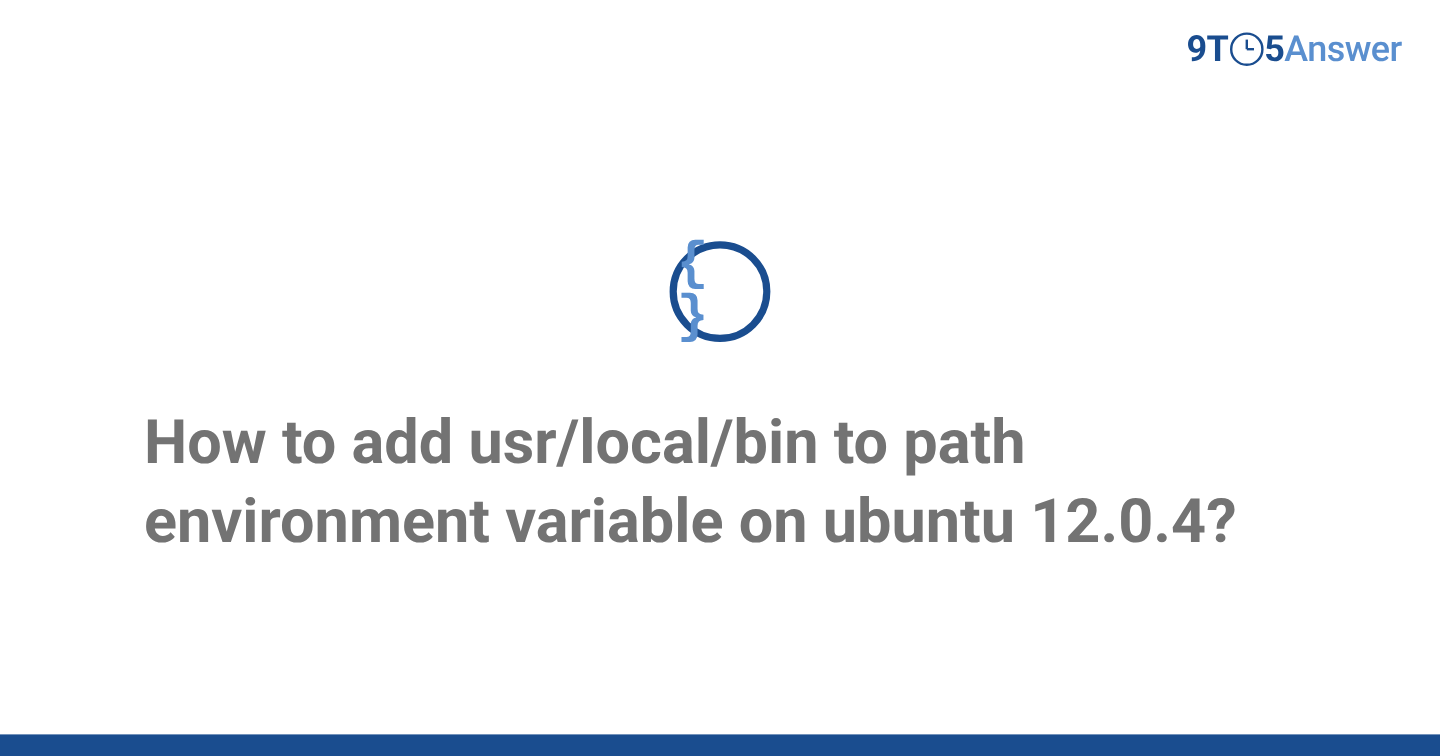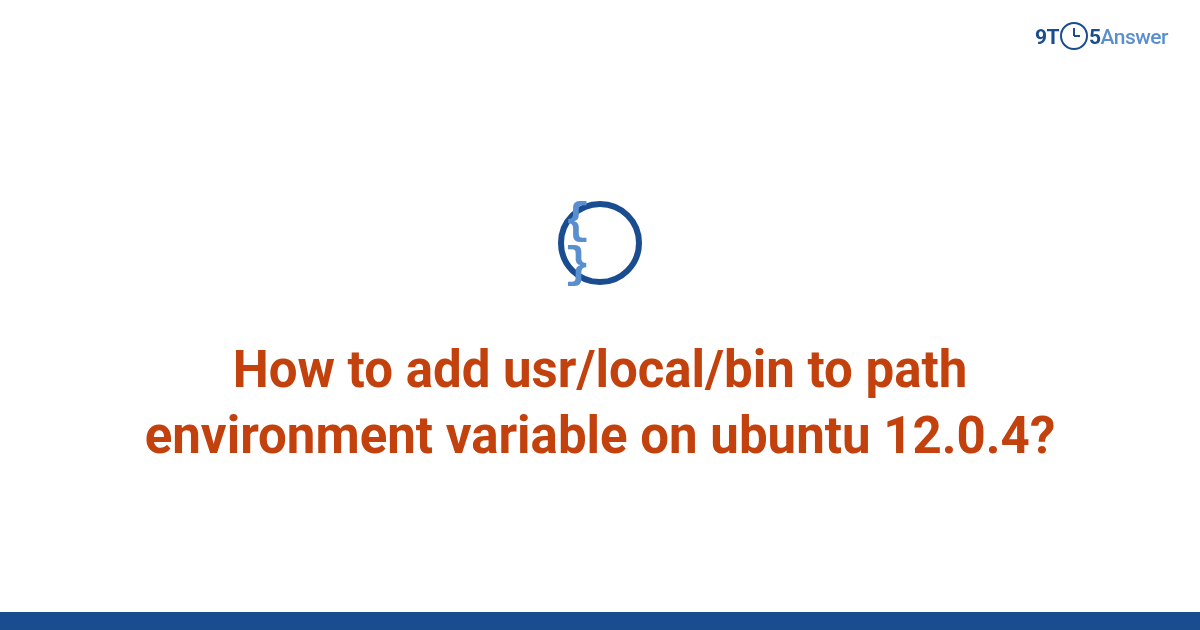--- a/index.html
+++ b/index.html
@@ -12,21 +12,21 @@
       height: 630px;
       background: #ffffff;
       font-family: -apple-system, BlinkMacSystemFont, "Segoe UI", Roboto, Helvetica, Arial, sans-serif;
       position: relative;
       overflow: hidden;
     }
     .logo {
       position: absolute;
       top: 24px;
       right: 32px;
-      font-size: 21px;
+      font-size: 30px;
       font-weight: 600;
       letter-spacing: -0.5px;
     }
     .logo-9t {
       color: #1a4d8f;
       font-weight: 700;
     }
     .logo-clock {
       display: inline-flex;
       align-items: center;
@@ -96,22 +96,22 @@
       font-size: 44px;
       font-weight: 700;
       color: #5a8fcf;
       font-family: "Courier New", monospace;
       letter-spacing: -2px;
       line-height: 1;
     }
     .title {
       font-size: 51px;
       font-weight: 700;
-      color: #c2410c;
-      text-align: center;
+      color: #737373;
+      text-align: left;
       line-height: 1.3;
       max-width: 960px;
     }
     .footer-bar {
       position: absolute;
       bottom: 0;
       left: 0;
       width: 100%;
       height: 18px;
       background: #1a4d8f;

